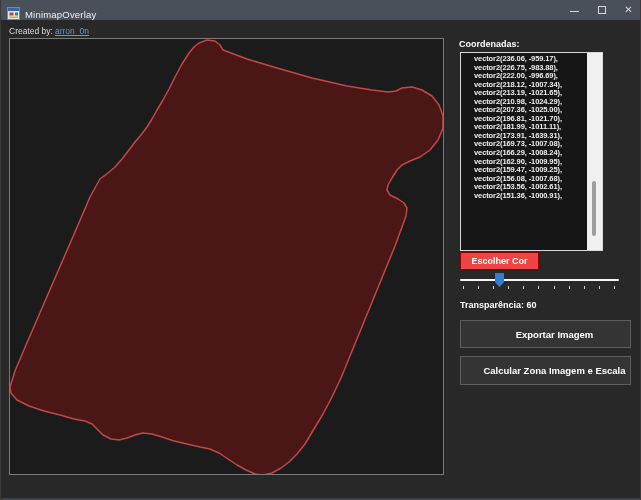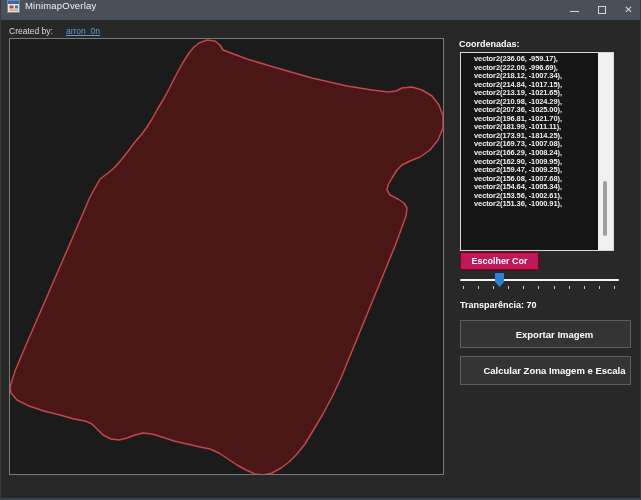--- a/index.html
+++ b/index.html
@@ -8,70 +8,70 @@
     font-family:"Liberation Sans", sans-serif;
     background:#282828;
     position:relative;
     color:#e8e8e8;
     border-left:1px solid #3a3a3a;
     border-right:1px solid #3a3a3a;
   }
   
   .titlebar {
     position:absolute; left:0; top:0; width:641px; height:20px;
-    background:#4a505a; display:flex; align-items:flex-start;
+    background:#4a505a; display:flex; align-items:flex-end;
   }
   .app-icon { width:13px; height:13px; margin-left:6px; flex:0 0 auto; }
   .title-text {
     margin-left:5px; font-size:9.5px; color:#f0f0f0; letter-spacing:.2px;
   }
   .win-controls {
     position:absolute; right:0; top:0; height:20px; display:flex;
   }
   .win-btn {
     width:27px; height:20px; display:flex; align-items:center; justify-content:center;
     color:#d6d6d6; font-size:10px; line-height:1; cursor:default;
   }
   .win-btn.max span { display:block; width:8px; height:8px; border:1px solid #d6d6d6; }
   .win-btn.min span { display:block; width:9px; height:1px; background:#d6d6d6; margin-top:3px;}
   
   .created-row {
     position:absolute; left:8px; top:26px; font-size:8.5px; color:#dcdcdc;
   }
-  .created-row a { color:#5d9dd5; text-decoration:underline; margin-left:13px; }
+  .created-row a { color:#5d9dd5; text-decoration:underline; margin-left:2px; }
   
   .map-canvas {
     position:absolute; left:8px; top:38px; width:435px; height:437px;
     background:#1b1b1b; border:1px solid #7a7a7a;
   }
   .map-canvas svg { position:absolute; left:0; top:0; }
   
   .coords-label {
     position:absolute; left:458px; top:39px; font-size:9px; font-weight:bold; color:#fff;
   }
   .coords-list {
-    position:absolute; left:459px; top:52px; width:154px; height:199px;
+    position:absolute; left:459px; top:52px; width:143px; height:199px;
     background:#161616; border:1px solid #d8d8d8; overflow:hidden;
   }
   .coords-inner { position:absolute; left:0; top:2px; right:15px; }
   .coord-row {
     padding-left:13px; font-size:7.5px; font-weight:600; letter-spacing:-0.1px;
     color:#efefef; line-height:8.55px; white-space:nowrap;
   }
   .vscroll {
     position:absolute; right:0; top:0; width:15px; height:197px; background:#f1f1f1;
   }
   .vscroll-thumb {
     position:absolute; left:5px; width:4px; top:65%; height:28%;
     background:#9e9e9e; border-radius:2px;
   }
   
   .color-btn {
     position:absolute; left:459px; top:252px; width:79px; height:18px;
-    background:#be185d; border:1px solid #8b0000;
+    background:#ef4444; border:1px solid #8b0000;
     color:#fff; font-weight:bold; font-size:9px;
     display:flex; align-items:center; justify-content:center; cursor:default;
     font-family:"Liberation Sans", sans-serif;
   }
   
   .slider-track {
     position:absolute; left:459px; top:279px; width:159px; height:2px;
     background:#f5f5f5; border-radius:1px;
   }
   .slider-thumb {
@@ -134,35 +134,34 @@
   <svg width="433" height="435" viewBox="0 0 433 435">
     <polygon fill="#4a1616" stroke="#c14848" stroke-width="1.5" stroke-linejoin="round" points="189,4 197,1 205,2 210,6 213,11 237,20 267,29 302,39 337,47 362,51 378,53 386,52 392,49 402,48 412,51 422,57 429,66 433,77 433,89 428,101 420,111 410,118 400,122 392,126 387,131 382,139 378,146 377,151 380,156 388,160 394,164 397,169 396,177 392,188 385,207 376,229 367,251 358,273 349,295 340,317 331,339 322,358 313,375 304,390 295,405 287,415 279,423 271,429 262,434 253,436 245,435 236,431 227,426 218,420 209,414 200,410 190,408 177,405 164,402 152,398 142,395 133,394 125,396 117,399 109,401 101,400 93,396 87,390 82,385 75,382 64,380 50,376 34,372 19,367 7,361 1,354 0,348 5,332 16,306 29,276 42,246 55,216 68,186 80,158 90,140 98,134 105,128 112,120 119,111 125,103 131,96 137,88 142,80 147,71 153,61 159,50 165,38 172,25 179,14 184,8"></polygon>
   </svg>
 </div>
 
 <div class="coords-label">Coordenadas:</div>
 
 <div class="coords-list">
   <div class="coords-inner">
       <div class="coord-row">vector2(236.06, -959.17),</div>
+      <div class="coord-row">vector2(226.75, -983.88),</div>
       <div class="coord-row">vector2(222.00, -996.69),</div>
       <div class="coord-row">vector2(218.12, -1007.34),</div>
-      <div class="coord-row">vector2(214.84, -1017.15),</div>
       <div class="coord-row">vector2(213.19, -1021.65),</div>
       <div class="coord-row">vector2(210.98, -1024.29),</div>
       <div class="coord-row">vector2(207.36, -1025.00),</div>
       <div class="coord-row">vector2(196.81, -1021.70),</div>
       <div class="coord-row">vector2(181.99, -1011.11),</div>
-      <div class="coord-row">vector2(173.91, -1814.25),</div>
+      <div class="coord-row">vector2(173.91, -1639.31),</div>
       <div class="coord-row">vector2(169.73, -1007.08),</div>
       <div class="coord-row">vector2(166.29, -1008.24),</div>
       <div class="coord-row">vector2(162.90, -1009.95),</div>
       <div class="coord-row">vector2(159.47, -1009.25),</div>
       <div class="coord-row">vector2(156.08, -1007.68),</div>
-      <div class="coord-row">vector2(154.64, -1005.34),</div>
       <div class="coord-row">vector2(153.56, -1002.61),</div>
       <div class="coord-row">vector2(151.36, -1000.91),</div>
     </div>
   <div class="vscroll">
     <div class="vscroll-thumb"></div>
   </div>
 </div>
 
 <button class="color-btn">Escolher Cor</button>
 
@@ -175,18 +174,18 @@
     <span></span>
     <span></span>
     <span></span>
     <span></span>
     <span></span>
     <span></span>
     <span></span>
     <span></span>
   </div>
 
-<div class="transp-label">Transparência: 70</div>
+<div class="transp-label">Transparência: 60</div>
 
 <button class="panel-btn btn-export">Exportar Imagem</button>
 <button class="panel-btn btn-calc">Calcular Zona Imagem e Escala</button>
 
 <div class="bottom-edge"></div>
 
 </body></html>

